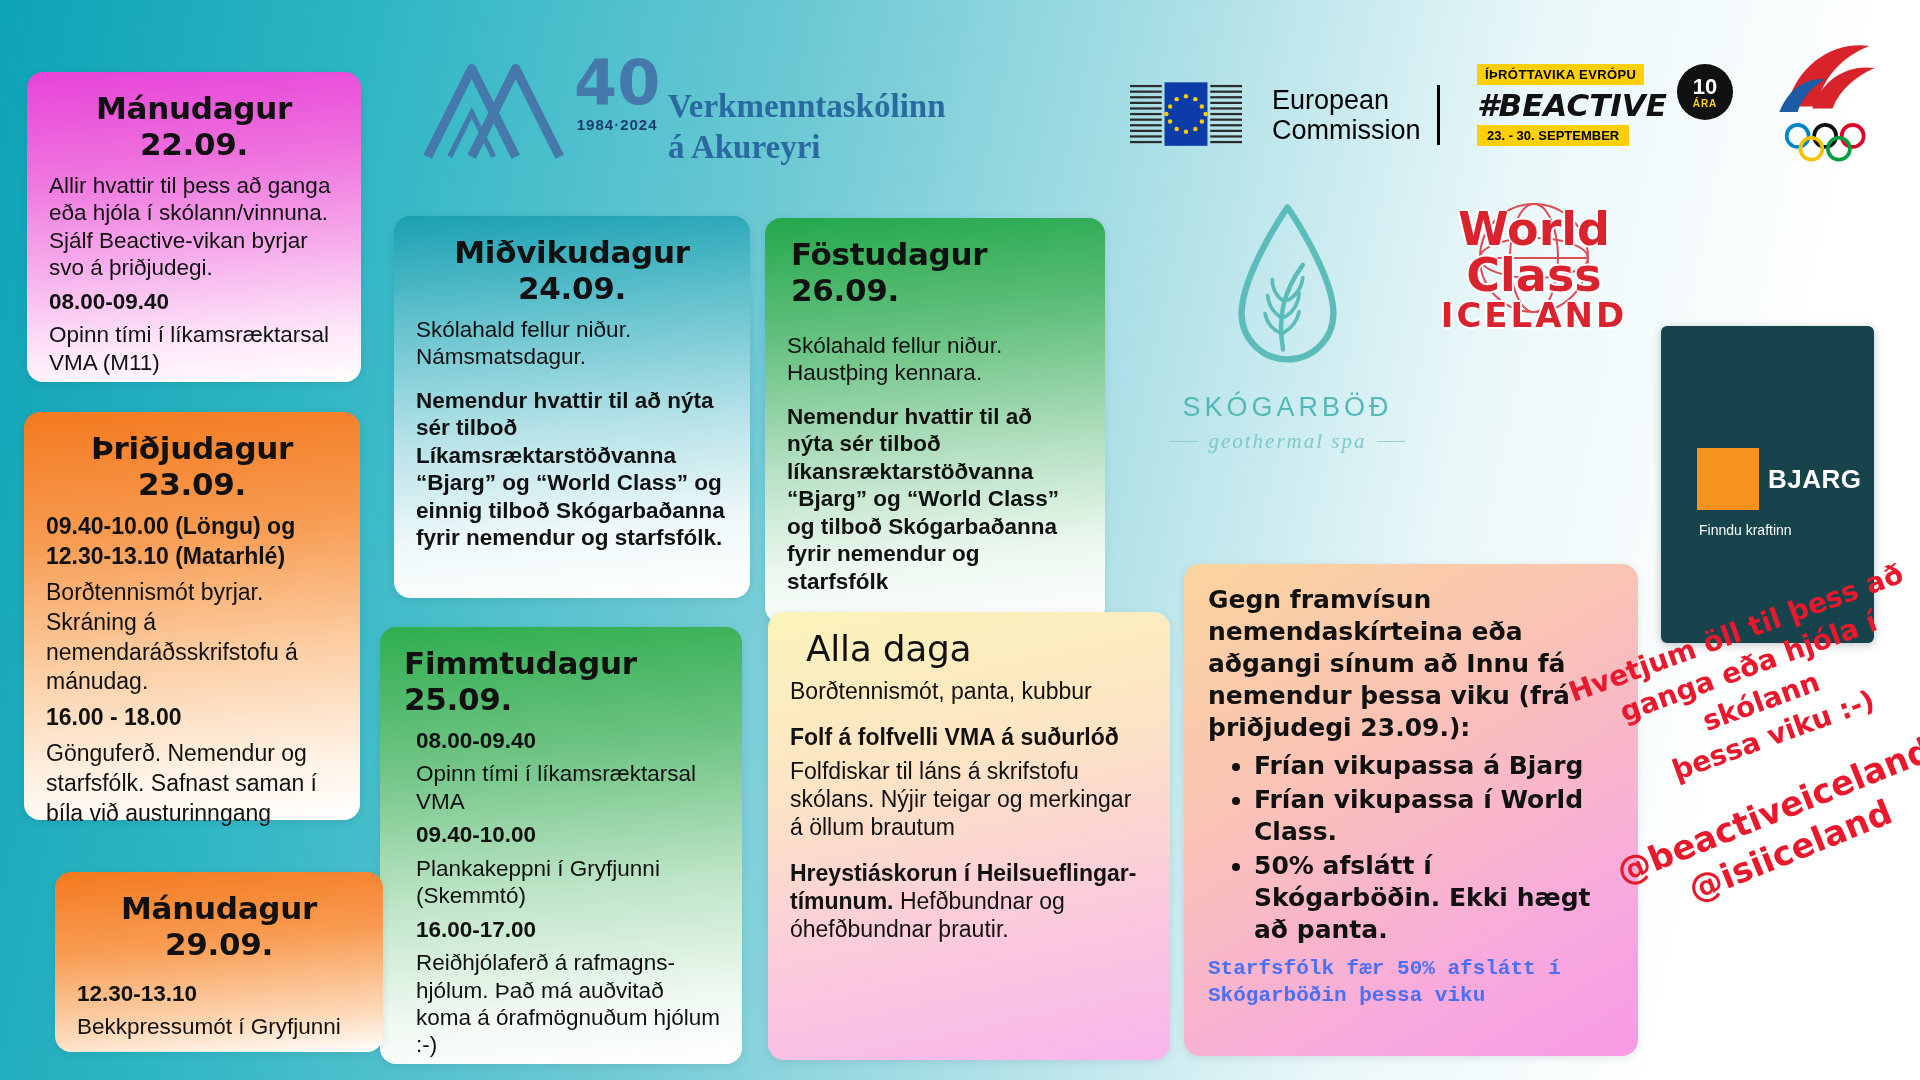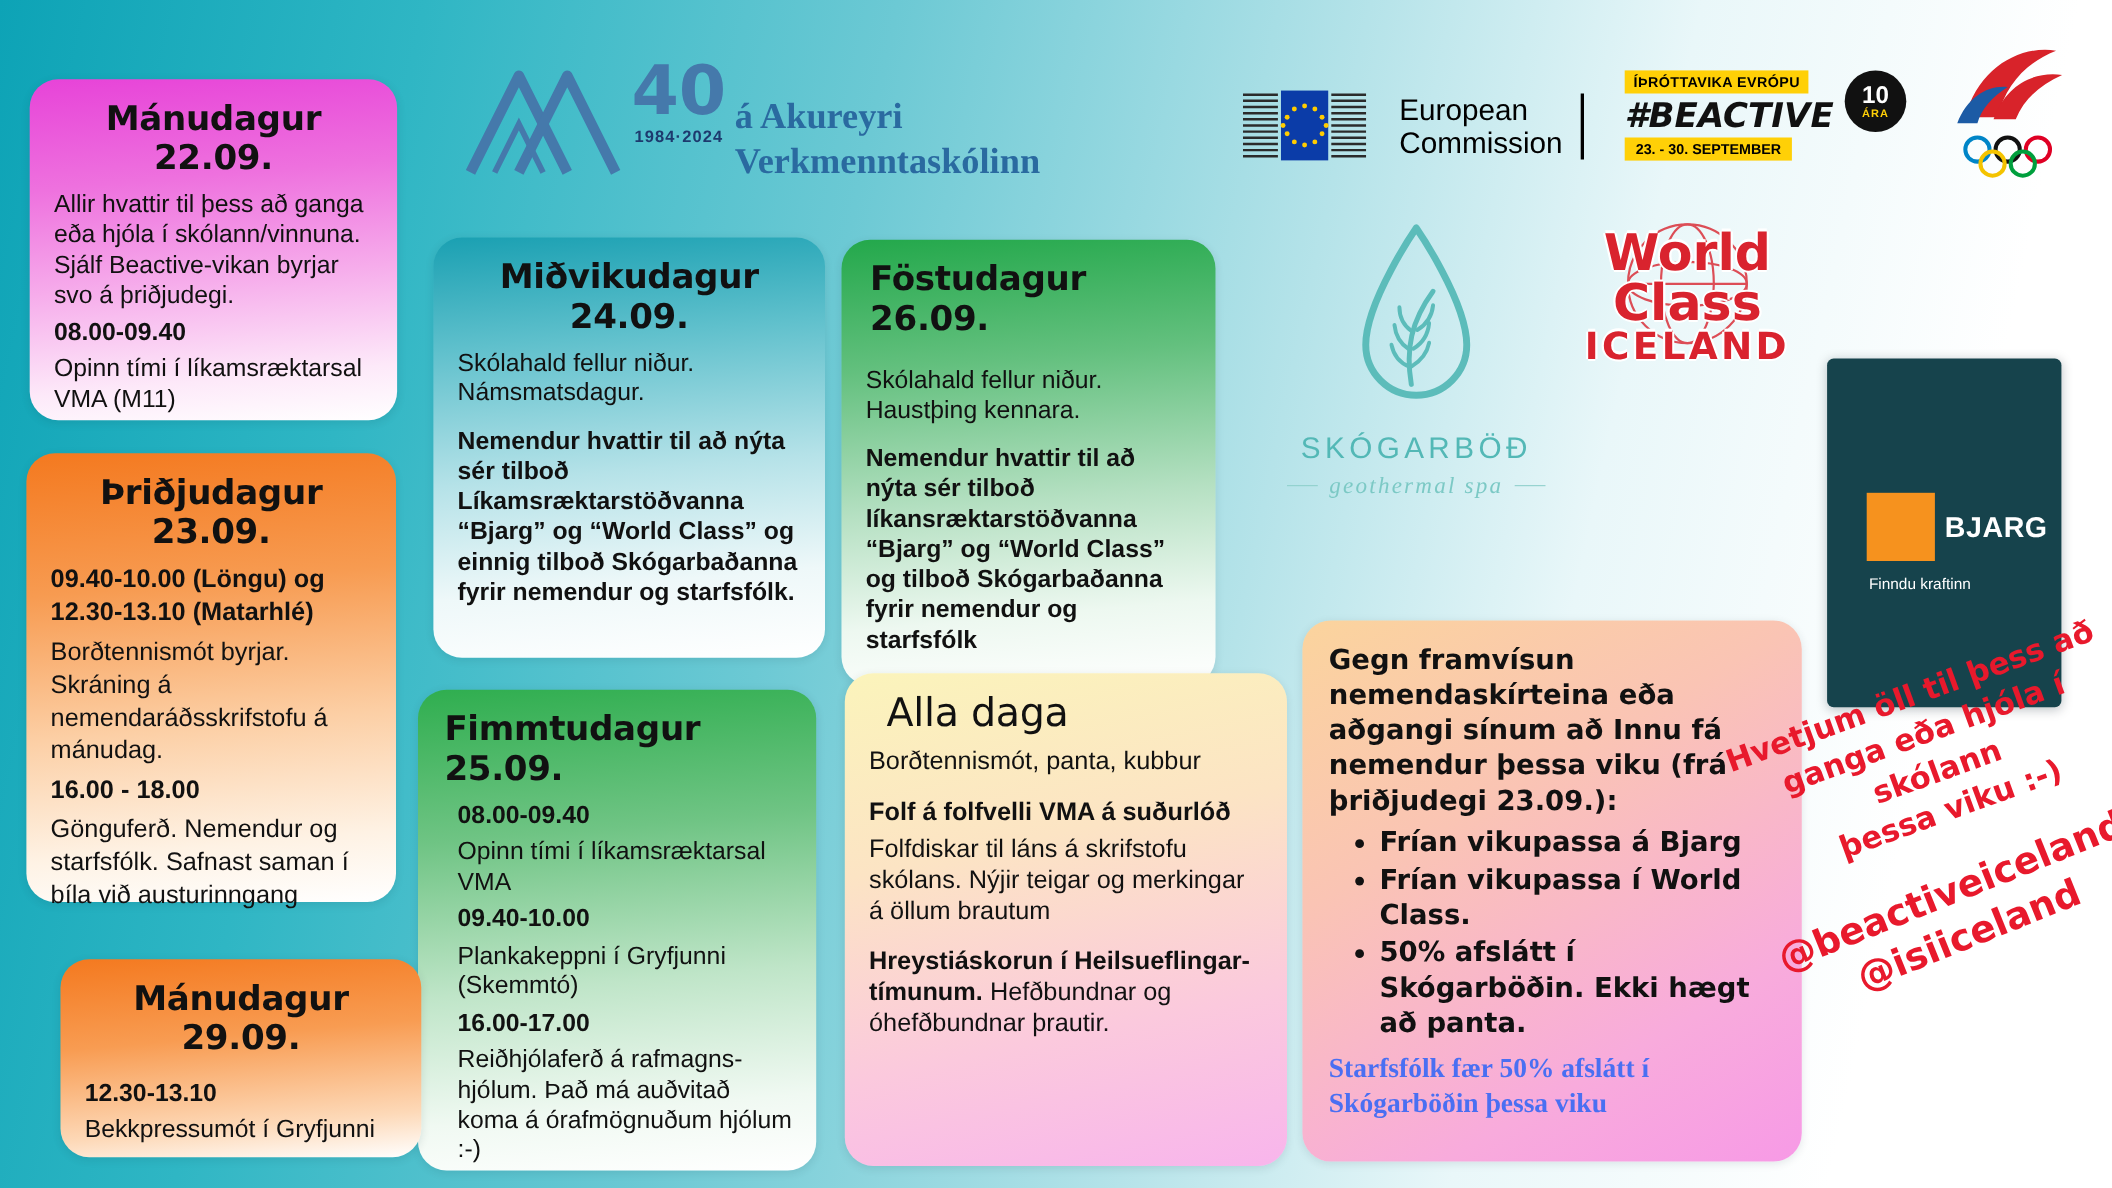--- a/index.html
+++ b/index.html
@@ -1,21 +1,21 @@
 <!DOCTYPE html>
 <html><head>
 <meta charset="utf-8">
 <style>
   html,body{margin:0;padding:0;}
   body{font-family:"Liberation Sans",sans-serif;}
   .stage{position:relative;width:1920px;height:1080px;overflow:hidden;
     background:linear-gradient(102deg,#0da3b6 0%,#2fb6c4 18%,#6cc9d4 38%,#b5e3e9 58%,#e9f7f9 72%,#ffffff 88%);}
 
   
-  .card{position:absolute;border-radius:26px;padding:14px 22px;color:#111;box-sizing:border-box;
+  .card{position:absolute;border-radius:16px;padding:14px 22px;color:#111;box-sizing:border-box;
         box-shadow:0 2px 8px rgba(0,40,50,.10);}
   .card h2{font-family:"DejaVu Sans",sans-serif;font-size:31px;font-weight:700;text-align:center;
            margin:4px 0 10px;letter-spacing:-.3px;}
   .card p{font-size:22.5px;line-height:1.22;margin:0 0 6px;}
   .b{font-weight:700;}
 
   .card-mon22{left:27px;top:72px;width:334px;height:310px;
     background:linear-gradient(175deg,#e743d8 0%,#ee71de 30%,#f6aceb 58%,#fde9f9 85%,#ffffff 100%);}
   .card-tue{left:24px;top:412px;width:336px;height:408px;
     background:linear-gradient(175deg,#f4791f 0%,#f79b51 30%,#fccfa5 60%,#fef2e4 85%,#ffffff 100%);}
@@ -38,21 +38,21 @@
   .card-alla{left:768px;top:612px;width:402px;height:448px;
     background:linear-gradient(168deg,#fbf4bb 0%,#fce4c4 35%,#fbc9dd 70%,#f8b5ec 100%);}
   .card-alla h2{font-weight:400;font-size:36px;text-align:left;margin:2px 0 8px 16px;}
   .card-alla p{font-size:23px;}
   .card-alla .blockgap{margin-top:18px;}
   .card-offer{left:1184px;top:564px;width:454px;height:492px;padding:20px 24px;
     background:linear-gradient(150deg,#fbd49d 0%,#fac4b4 35%,#f8abdc 75%,#f79ae6 100%);}
   .card-offer p.intro{font-family:"DejaVu Sans",sans-serif;font-size:25px;font-weight:700;line-height:1.28;margin:0 0 6px;}
   .card-offer ul{margin:4px 0 10px 0;padding-left:46px;}
   .card-offer li{font-family:"DejaVu Sans",sans-serif;font-size:25px;font-weight:700;line-height:1.28;margin:2px 0;}
-  .card-offer .staff{font-family:Liberation Serif, serif;font-size:25px;font-weight:700;line-height:1.28;color:#4a6ff2;margin:4px 0 0;}
+  .card-offer .staff{font-family:Liberation Mono, monospace;font-size:21px;font-weight:700;line-height:1.28;color:#4a6ff2;margin:4px 0 0;}
 
   
   .vma{position:absolute;left:420px;top:52px;display:flex;align-items:flex-start;}
   .vma-right{display:flex;flex-direction:column;align-items:center;margin-left:-6px;}
   .vma-40{font-family:"DejaVu Sans",sans-serif;font-size:62px;font-weight:700;color:#4579ab;line-height:1;}
   .vma-years{font-size:15px;font-weight:700;color:#1d3a6e;letter-spacing:1px;margin-top:2px;}
   .vma-name{position:absolute;left:668px;top:86px;font-family:"Liberation Serif",serif;
     font-size:33px;font-weight:700;color:#2a6aa0;line-height:1.25;}
 
   
@@ -119,22 +119,22 @@
       <polyline points="48,100 90,16 132,100" fill="none" stroke="#4579ab" stroke-width="9" stroke-linejoin="round"></polyline>
       <polyline points="27,100 48,58 69,100" fill="none" stroke="#4579ab" stroke-width="5"></polyline>
     </svg>
     <div class="vma-right">
       <div class="vma-40">40</div>
       <div class="vma-years">1984·2024</div>
     </div>
   </div>
 
   <div class="vma-name">
+    <div>Verkmenntaskólinn</div>
     <div>á Akureyri</div>
-    <div>Verkmenntaskólinn</div>
   </div>
 
   <div class="ec">
     <svg width="112" height="74" viewBox="0 0 120 74">
       <g stroke="#2b2b2b" stroke-width="2.4">
         <line x1="0" y1="6" x2="34" y2="6"></line>
           <line x1="0" y1="12" x2="34" y2="12"></line>
         <line x1="0" y1="18" x2="34" y2="18"></line>
           <line x1="0" y1="24" x2="34" y2="24"></line>
         <line x1="0" y1="30" x2="34" y2="30"></line>

